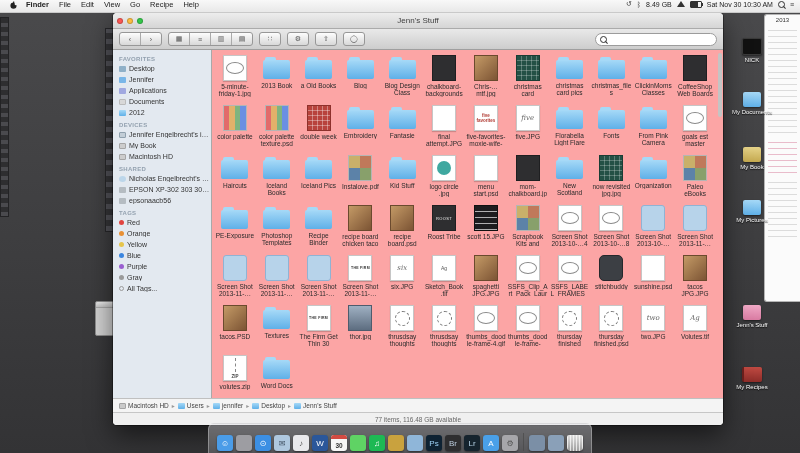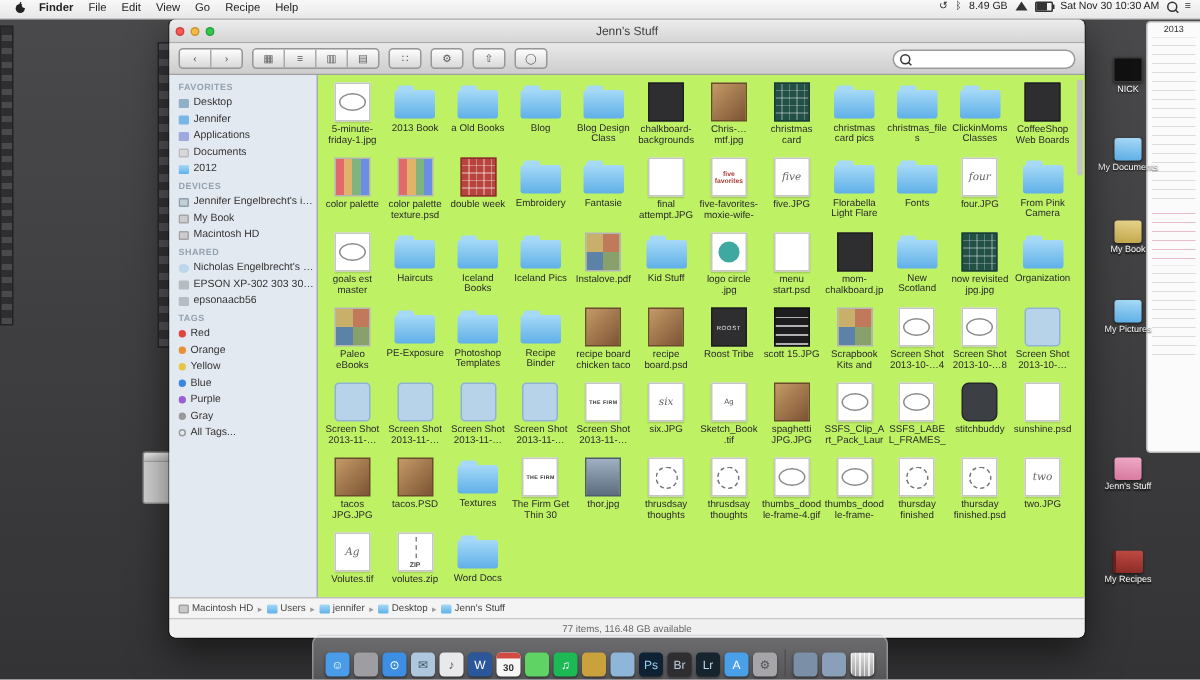--- a/index.html
+++ b/index.html
@@ -72,21 +72,21 @@
   .ic-desktop{background:#8fb0c8}.ic-home{background:#79b6e8}
   .ic-applications{background:#a0a8e0}.ic-documents{background:#d8d8d8;border:1px solid #bbb;box-sizing:border-box}
   .ic-imac{background:#c2cdd6;border:1px solid #8fa0ad;box-sizing:border-box}
   .ic-drive{background:#cccccc;border:1px solid #a5a5a5;box-sizing:border-box}
   .ic-shared{background:#bcd6ea;border-radius:50%}
   .ic-printer{background:#b5bcc2}
   .ic-tag{width:5px;height:5px;border-radius:50%}
   .ic-tag-all{background:transparent !important;border:1px solid #9a9a9a;box-sizing:border-box}
   .sb-lab{overflow:hidden;text-overflow:ellipsis}
   
-  #main{flex:1;position:relative;background:#bef264;overflow:hidden}
+  #main{flex:1;position:relative;background:#fca5a5;overflow:hidden}
   #grid{position:absolute;left:2px;right:7px;top:2px;display:grid;grid-template-columns:repeat(12,1fr);grid-auto-rows:50px}
   .cell{display:flex;flex-direction:column;align-items:center;overflow:hidden;padding-top:2px}
   .cell-label{font-size:6.5px;line-height:7px;color:#2a2a2a;text-align:center;max-height:14px;overflow:hidden;
     word-break:break-word;padding:0 1px;width:100%;box-sizing:border-box}
   #scrollbar{position:absolute;right:1px;top:3px;width:4px;height:64px;background:#c4c4c4;border-radius:2px}
   
   .gi{width:24px;height:26px;margin:1px auto 2px;display:flex;align-items:center;justify-content:center;position:relative;flex:none;box-sizing:border-box}
   .k-folder{width:27px;height:19px;margin-top:6px;margin-bottom:3px;border-radius:2px;background:linear-gradient(#a6d9f7,#5fb0e8);position:relative}
   .k-folder::before{content:"";position:absolute;top:-3px;left:2px;width:11px;height:4px;border-radius:2px 2px 0 0;background:#a6d9f7}
   .k-white,.k-script,.k-doodle,.k-circle,.k-firm,.k-zip,.k-teal,.k-favorites{background:#fff;border:1px solid #c6c6c6;box-shadow:0 1px 1px rgba(0,0,0,.18)}
@@ -409,26 +409,20 @@
           </div>
           <div class="cell">
             <div class="gi k-folder"></div>
             <div class="cell-label">Florabella Light Flare Haze Overlays</div>
           </div>
           <div class="cell">
             <div class="gi k-folder"></div>
             <div class="cell-label">Fonts</div>
           </div>
           <div class="cell">
-            <div class="gi k-script">
-              <span class="icon-text">four</span>
-            </div>
-            <div class="cell-label">four.JPG</div>
-          </div>
-          <div class="cell">
             <div class="gi k-folder"></div>
             <div class="cell-label">From Pink Camera</div>
           </div>
           <div class="cell">
             <div class="gi k-doodle"></div>
             <div class="cell-label">goals est master</div>
           </div>
           <div class="cell">
             <div class="gi k-folder"></div>
             <div class="cell-label">Haircuts</div>

